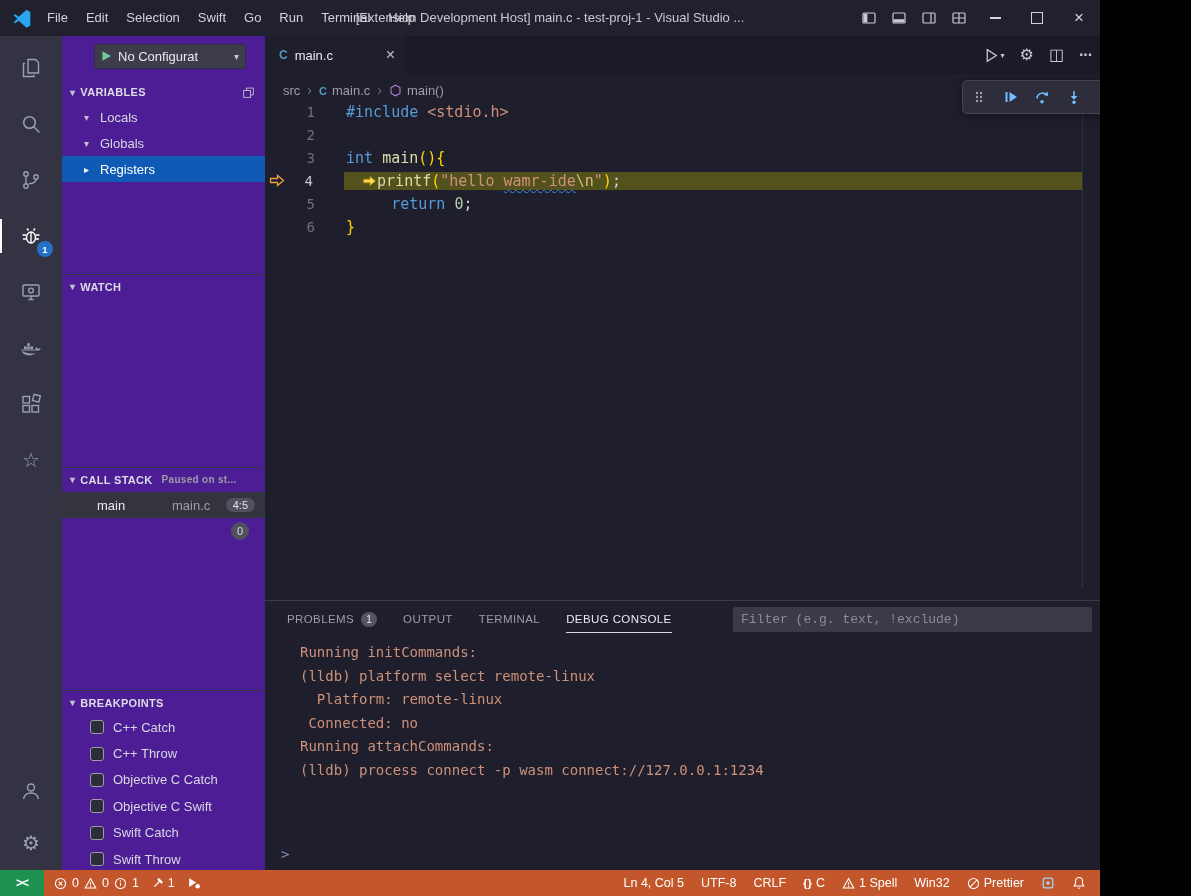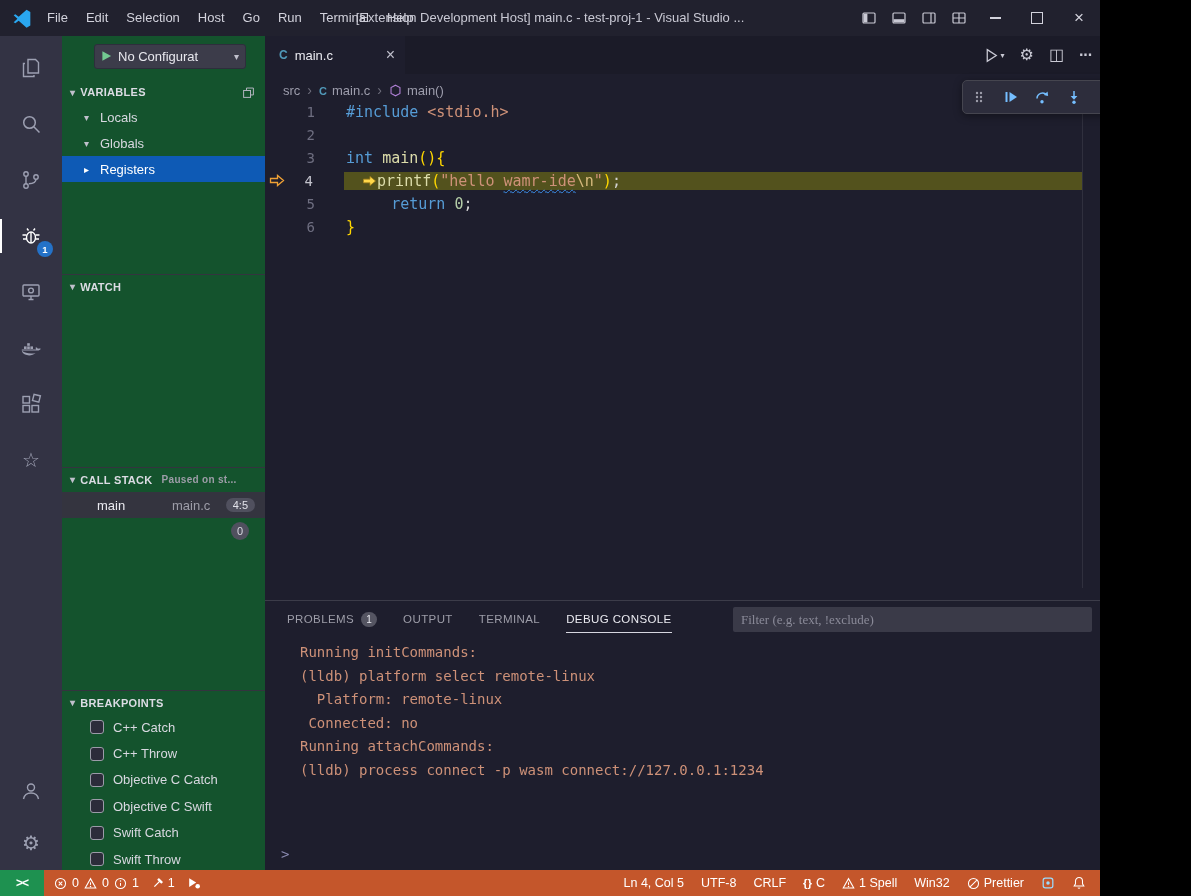--- a/index.html
+++ b/index.html
@@ -21,21 +21,21 @@
   
   .activitybar{position:absolute;left:0;top:36px;bottom:26px;width:62px;background:#333344;display:flex;flex-direction:column;align-items:center;padding-top:4px}
   .ab-item{width:62px;height:56px;display:flex;align-items:center;justify-content:center;position:relative;color:#9da0b2}
   .ab-item.active{color:#fff}
   .ab-item.active::before{content:"";position:absolute;left:0;top:11px;bottom:11px;width:2px;background:#fff}
   .ab-badge{position:absolute;right:9px;bottom:7px;min-width:16px;height:16px;border-radius:8px;background:#2472c8;color:#fff;font-size:9.5px;display:flex;align-items:center;justify-content:center;font-weight:bold}
   .ab-glyph{font-size:20px;line-height:1}
   .ab-spacer{flex:1}
 
   
-  .sidebar{position:absolute;left:62px;top:36px;width:203px;bottom:18px;background:#14532d;border-right:1px solid #181824;font-size:13px}
+  .sidebar{position:absolute;left:62px;top:36px;width:203px;bottom:18px;background:#4c1d95;border-right:1px solid #181824;font-size:13px}
   .run-bar{position:absolute;top:0;left:0;right:0;height:40px;display:flex;align-items:center}
   .config-select{margin-left:32px;width:152px;height:25px;background:#3c3c4a;border:1px solid #2e2e3c;border-radius:3px;display:flex;align-items:center;padding:0 6px;gap:6px;color:#e8e8ee;box-sizing:border-box}
   .config-label{flex:1;white-space:nowrap;overflow:hidden;font-size:13px}
   .chev{color:#c0c0cc;font-size:10px}
   .sec-header{position:absolute;left:0;right:0;height:24px;display:flex;align-items:center;padding-left:8px;gap:5px;font-size:11px;font-weight:bold;letter-spacing:.3px;color:#dcdce4;box-sizing:border-box}
   #hdr-variables{top:44px}
   #hdr-watch{top:238px;border-top:1px solid #34343f}
   #hdr-callstack{top:431px;border-top:1px solid #34343f}
   #hdr-breakpoints{top:654px;border-top:1px solid #34343f}
   .hdr-icon{margin-left:auto;margin-right:10px;color:#b8b8c4}
@@ -84,21 +84,21 @@
   .dt-btn{width:28px;height:26px;display:flex;align-items:center;justify-content:center;border-radius:4px}
 
   
   .panel{position:absolute;left:0;right:0;bottom:0;height:270px;border-top:1px solid #3c3c49;background:#1e1e2d;box-sizing:border-box}
   .panel-header{position:relative;height:36px}
   .panel-tabs{display:flex;gap:26px;height:36px;align-items:stretch;padding-left:22px}
   .panel-tab{font-size:11.5px;letter-spacing:.4px;color:#9d9da8;display:flex;align-items:center;gap:7px;position:relative}
   .panel-tab.active{color:#eaeaf0}
   .panel-tab.active::after{content:"";position:absolute;bottom:4px;left:0;right:0;height:1.5px;background:#d7d7e0}
   .pill{background:#555562;color:#eaeaf0;font-size:10px;border-radius:8px;min-width:16px;height:15px;display:flex;align-items:center;justify-content:center;padding:0 3px;box-sizing:border-box}
-  .filter{position:absolute;left:468px;top:6px;width:359px;height:25px;background:#3a3a48;border:none;border-radius:2px;color:#e0e0e8;font-size:13px;padding:2px 8px;font-family:Liberation Serif, serif;box-sizing:border-box;outline:none}
+  .filter{position:absolute;left:468px;top:6px;width:359px;height:25px;background:#3a3a48;border:none;border-radius:2px;color:#e0e0e8;font-size:13px;padding:2px 8px;font-family:Liberation Mono, monospace;box-sizing:border-box;outline:none}
   .filter::placeholder{color:#8a8a98}
   .ph-icon{position:absolute;top:0;height:36px;width:26px;display:flex;align-items:center;justify-content:center;color:#c9c9d4;font-size:16px}
   #ph-lines{left:833px}#ph-up{left:864px}#ph-close{left:891px;font-size:18px}
   .console{position:absolute;top:40px;left:0;right:0}
   .console-line{height:23.5px;line-height:23.5px;padding-left:35px;font-family:"DejaVu Sans Mono",monospace;font-size:14px;color:#ce9178;white-space:pre}
   .console-prompt{position:absolute;bottom:8px;left:16px;font-family:"DejaVu Sans Mono",monospace;font-size:14px;color:#8a8ab0}
 
   
   .statusbar{position:absolute;left:0;right:0;bottom:0;height:26px;background:#c4562b;display:flex;align-items:center;color:#fff;font-size:12.5px}
   .sb-remote{width:44px;height:26px;background:#1e9150;display:flex;align-items:center;justify-content:center;font-weight:bold;font-size:12px;letter-spacing:-1px}
@@ -114,21 +114,21 @@
 <div class="app">
 
   <div class="titlebar">
     <svg class="logo" width="20" height="20" viewBox="0 0 24 24">
         <path fill="#2aa7f0" d="M17.5 2 8 10.5 4 7.4 2 8.7l4.5 4.1L2 17l2 1.3 4-3.1 9.5 8.6L22 21V4.9z"></path>
       </svg>
     <div class="menubar">
         <div class="menu-item">File</div>
         <div class="menu-item">Edit</div>
         <div class="menu-item">Selection</div>
-        <div class="menu-item">Host</div>
+        <div class="menu-item">Swift</div>
         <div class="menu-item">Go</div>
         <div class="menu-item">Run</div>
         <div class="menu-item">Terminal</div>
         <div class="menu-item">Help</div>
       </div>
     <div class="tb-title">[Extension Development Host] main.c - test-proj-1 - Visual Studio ...</div>
     <div class="tb-controls">
       <div class="layout-btn">
           <svg width="16" height="16" viewBox="0 0 16 16" fill="none" stroke="currentColor" stroke-width="1.2">
             <rect x="2" y="3" width="12" height="10" rx="1"></rect>

